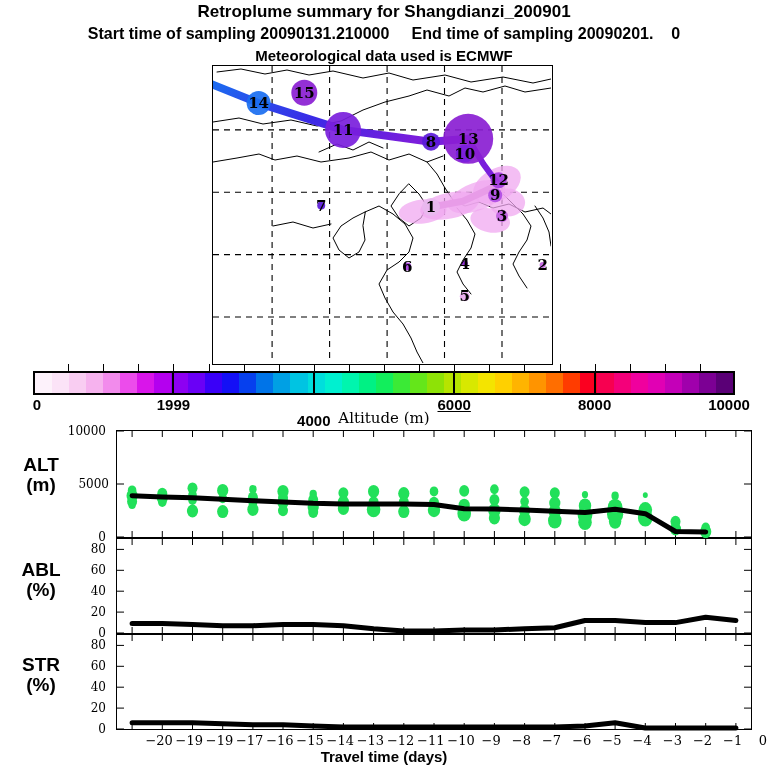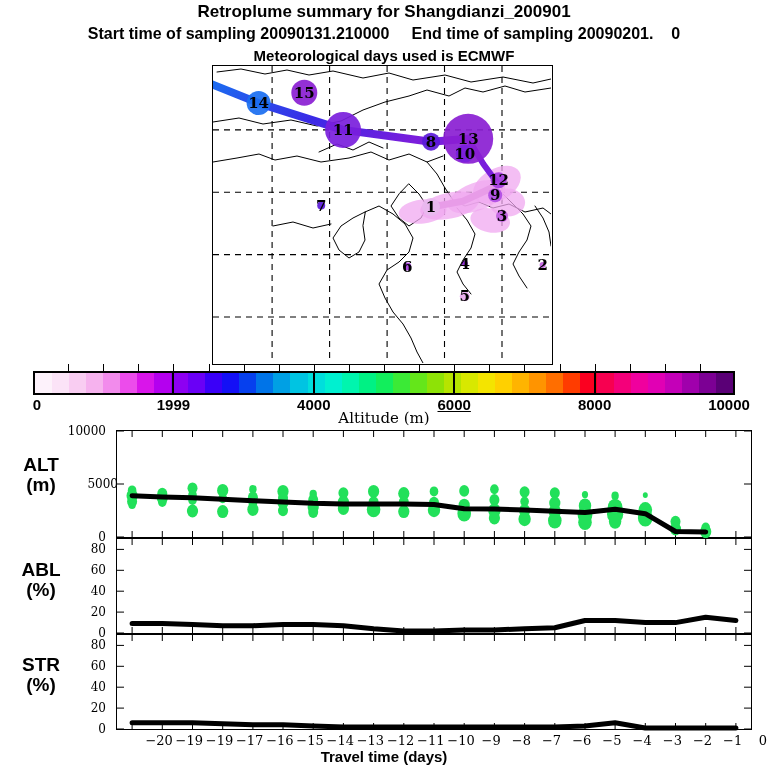--- a/index.html
+++ b/index.html
@@ -49,21 +49,21 @@
   .xlab{position:absolute;font-size:13px;font-family:"DejaVu Serif",serif;
         transform:translateX(-50%);white-space:nowrap;margin-left:27px;}
   #xaxis-title{left:0;top:748px;width:768px;text-align:center;
                font-size:15px;font-weight:bold;}
 </style>
 </head>
 <body>
 
 <div class="abs ttl" id="title-main">Retroplume summary for Shangdianzi_200901</div>
 <div class="abs ttl" id="title-times">Start time of sampling 20090131.210000     End time of sampling 20090201.    0</div>
-<div class="abs ttl" id="title-met">Meteorological days used is ECMWF</div>
+<div class="abs ttl" id="title-met">Meteorological data used is ECMWF</div>
 
 <div class="abs" id="map-panel">
   <svg id="map-svg" width="338" height="297" viewBox="0 0 338 297">
       <line x1="0" y1="63.9" x2="338" y2="63.9" stroke="#000" stroke-width="1.1" stroke-dasharray="6,5"></line>
       <line x1="0" y1="126.2" x2="338" y2="126.2" stroke="#000" stroke-width="1.1" stroke-dasharray="6,5"></line>
       <line x1="0" y1="188.6" x2="338" y2="188.6" stroke="#000" stroke-width="1.1" stroke-dasharray="6,5"></line>
       <line x1="0" y1="251.0" x2="338" y2="251.0" stroke="#000" stroke-width="1.1" stroke-dasharray="6,5"></line>
       <line x1="59.1" y1="0" x2="59.1" y2="297" stroke="#000" stroke-width="1.1" stroke-dasharray="6,5"></line>
       <line x1="116.6" y1="0" x2="116.6" y2="297" stroke="#000" stroke-width="1.1" stroke-dasharray="6,5"></line>
       <line x1="174.1" y1="0" x2="174.1" y2="297" stroke="#000" stroke-width="1.1" stroke-dasharray="6,5"></line>
@@ -201,21 +201,21 @@
       <i style="background: rgb(160, 0, 172);"></i>
       <i style="background: rgb(124, 0, 148);"></i>
       <i style="background: rgb(90, 0, 118);"></i>
     </div>
 <div class="cb-sep" style="left: 139.4px;"></div>
     <div class="cb-sep" style="left: 279.8px;"></div>
     <div class="cb-sep" style="left: 420.2px;"></div>
     <div class="cb-sep" style="left: 560.6px;"></div>
     <div class="cb-lab" style="left: 4px;">0</div>
     <div class="cb-lab" style="left: 140.4px;">1999</div>
-    <div class="cb-lab" style="left: 280.8px;">4000</div>
+    <div class="cb-lab" style="left: 280.8px; margin-top: 16px;">4000</div>
     <div class="cb-lab" style="left: 421.2px; text-decoration: underline;">6000</div>
     <div class="cb-lab" style="left: 561.6px;">8000</div>
     <div class="cb-lab" style="left: 696px;">10000</div>
   </div>
 <div class="abs" id="cbar-title">Altitude (m)</div>
 
 <div class="abs ptitle" id="alt-title">
   <div>ALT</div>
   <div>(m)</div>
 </div>
@@ -461,21 +461,21 @@
       <line x1="634" y1="31.3" x2="627" y2="31.3" stroke="#000" stroke-width="1"></line>
       <line x1="0" y1="10.4" x2="7" y2="10.4" stroke="#000" stroke-width="1"></line>
       <line x1="634" y1="10.4" x2="627" y2="10.4" stroke="#000" stroke-width="1"></line>
       <path d="M15.1 87.7 L45.3 87.7 L75.5 87.7 L105.7 88.8 L135.9 89.8 L166.0 89.8 L196.2 90.9 L226.4 91.9 L256.6 91.9 L286.8 91.9 L317.0 91.9 L347.2 91.9 L377.4 91.9 L407.6 91.9 L437.8 91.9 L468.0 90.9 L498.1 87.7 L528.3 93.0 L558.5 93.0 L588.7 93.0 L618.9 93.0" fill="none" stroke="#000000" stroke-width="5" stroke-linejoin="round" stroke-linecap="round"></path>
     </svg>
 </div>
 
 <div class="abs" id="xaxis-title">Travel time (days)</div>
 
 <div class="ylab" style="top: 537px; left: 0px; width: 106px;">0</div>
-<div class="ylab" style="top: 484px; left: 12px; width: 106px;">5000</div>
+<div class="ylab" style="top: 484px; left: 3px; width: 106px;">5000</div>
 <div class="ylab" style="top: 431px; left: 0px; width: 106px;">10000</div>
 <div class="ylab" style="top: 633px; left: 0px; width: 106px;">0</div>
 <div class="ylab" style="top: 612.111px; left: 0px; width: 106px;">20</div>
 <div class="ylab" style="top: 591.222px; left: 0px; width: 106px;">40</div>
 <div class="ylab" style="top: 570.333px; left: 0px; width: 106px;">60</div>
 <div class="ylab" style="top: 549.444px; left: 0px; width: 106px;">80</div>
 <div class="ylab" style="top: 729px; left: 0px; width: 106px;">0</div>
 <div class="ylab" style="top: 708.111px; left: 0px; width: 106px;">20</div>
 <div class="ylab" style="top: 687.222px; left: 0px; width: 106px;">40</div>
 <div class="ylab" style="top: 666.333px; left: 0px; width: 106px;">60</div>

